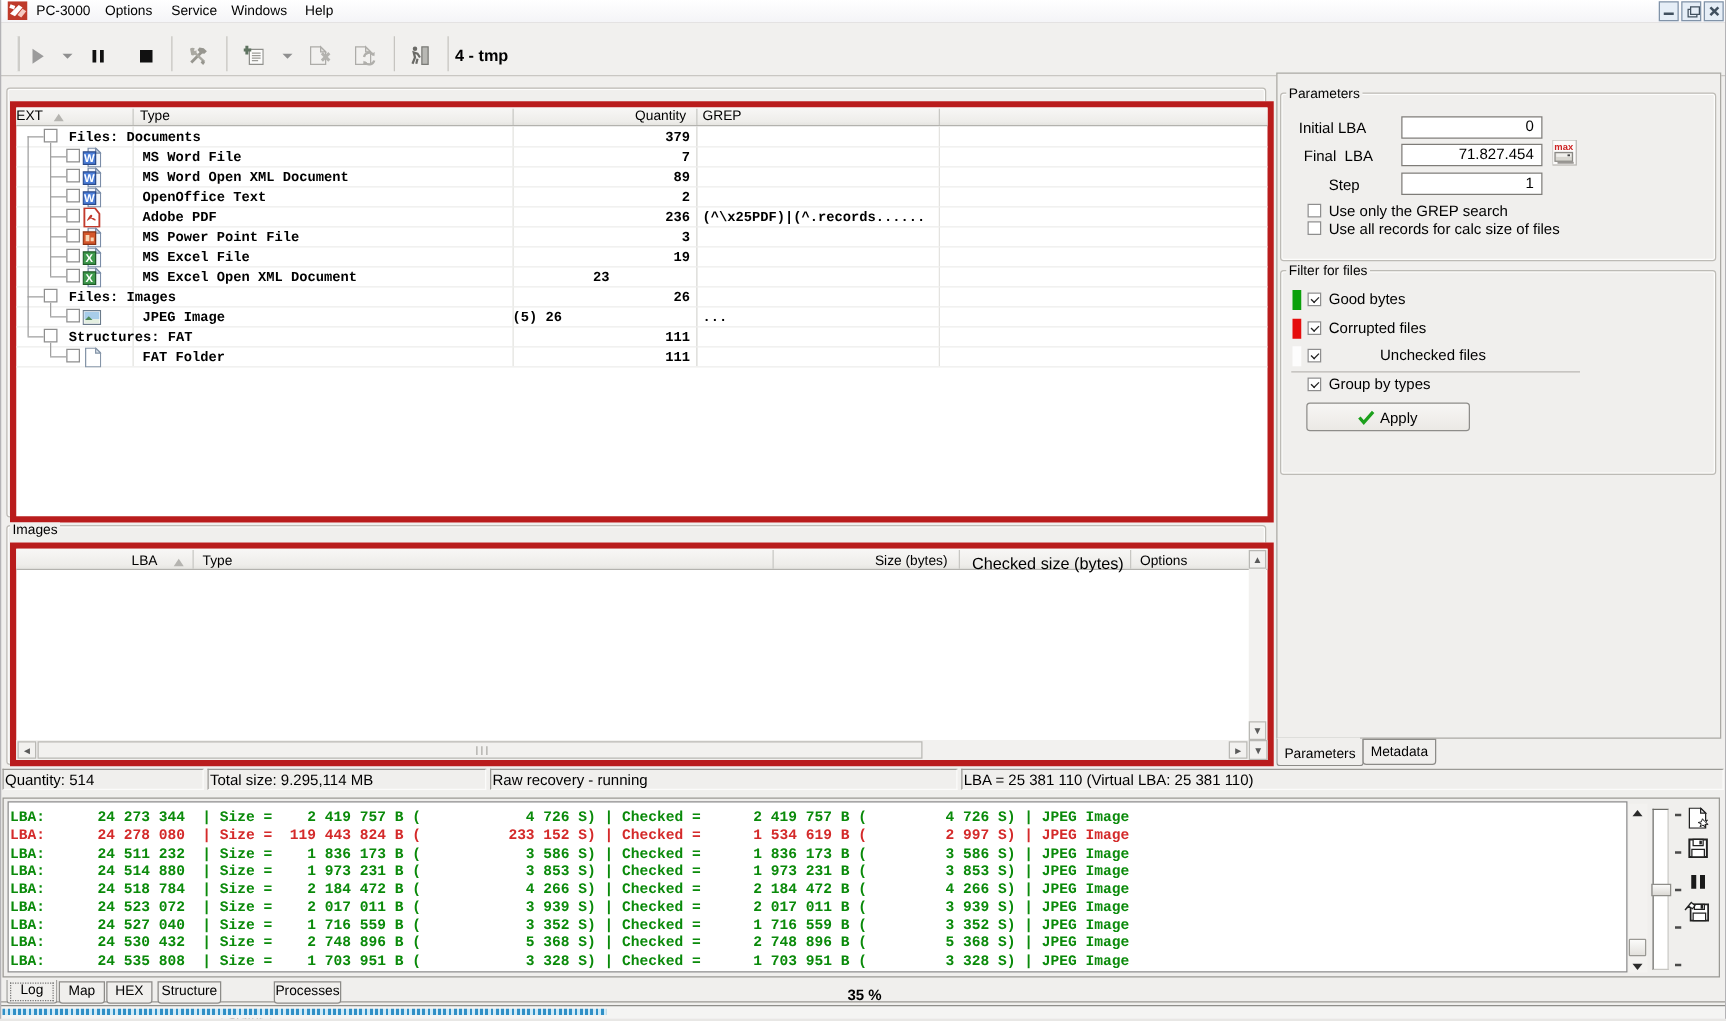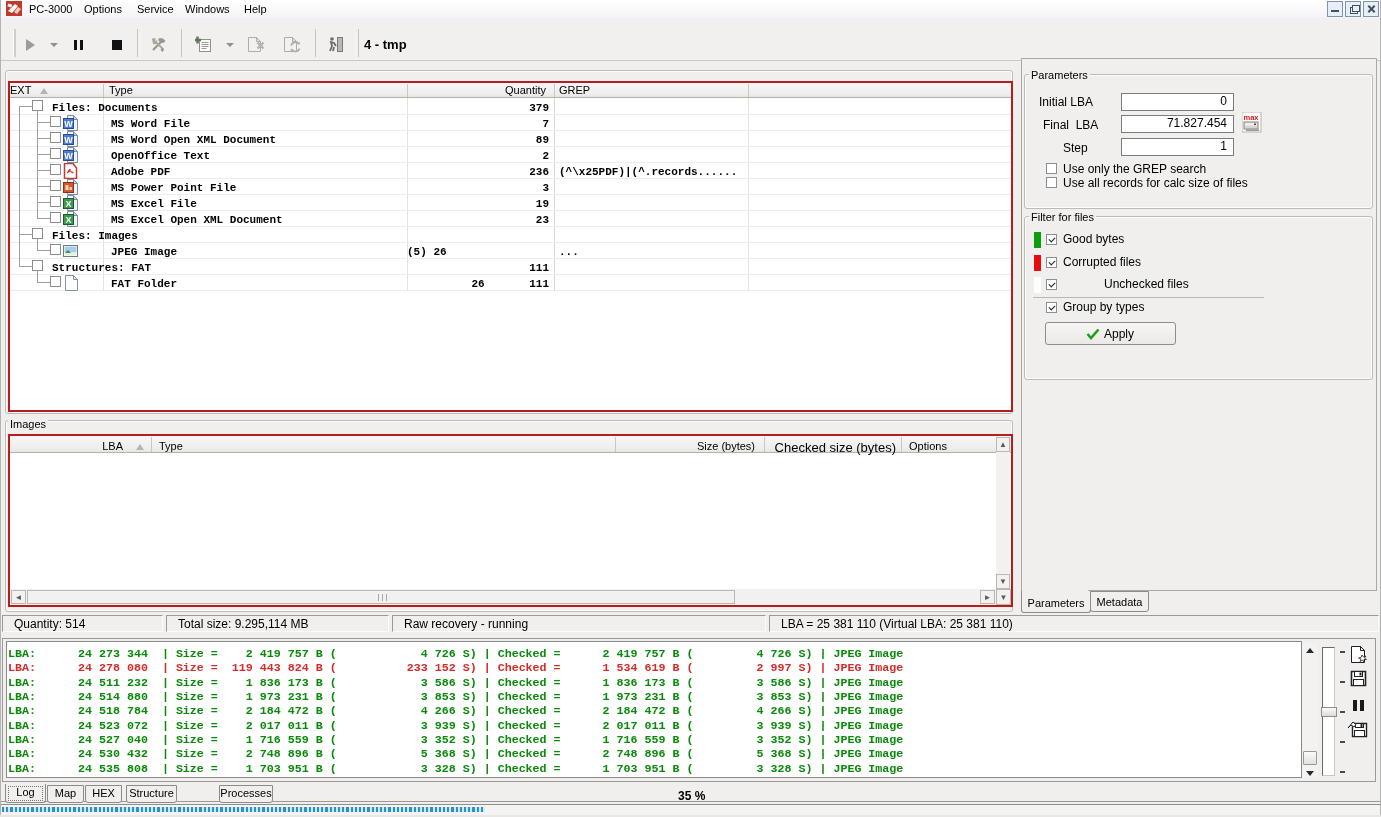--- a/index.html
+++ b/index.html
@@ -2,33 +2,33 @@
 <html><head>
 <meta charset="utf-8">
 <style>
   html,body{margin:0;padding:0;}
   body{width:1381px;height:817px;overflow:hidden;position:relative;
        background:#f0efed;font-family:"Liberation Sans",sans-serif;font-size:12px;color:#000;}
   .abs{position:absolute;}
   .mono{font-family:"Liberation Mono",monospace;font-weight:bold;}
   .gb{position:absolute;border:1px solid #bdbbb6;border-radius:3px;box-shadow:inset 0 0 0 1px #fdfdfc;}
   .gblabel{position:absolute;background:#f0efed;padding:0 2px;font-size:11px;line-height:12px;}
-  .lv{position:absolute;background:#fff;border:2px solid #b91c1c;}
+  .lv{position:absolute;background:#fff;border:5px solid #b91c1c;}
   .hdr{position:absolute;left:0;top:0;right:0;height:14px;
        background:linear-gradient(#f8f7f6,#eeedea 80%,#e6e5e1);border-bottom:1px solid #b3b2ae;}
   .hsep{position:absolute;top:1px;bottom:1px;width:1px;background:#c8c7c3;}
   .cbx{position:absolute;width:11px;height:11px;background:#fff;border:1px solid #8e8e8e;box-sizing:border-box;}
   .tl{position:absolute;background:#9f9f9f;}
   .grid{position:absolute;height:1px;background:#ededeb;left:0;right:0;}
   .vline{position:absolute;width:1px;background:#e4e3e0;top:0;bottom:0;}
   .rowtxt{position:absolute;font-size:11px;line-height:16px;white-space:pre;padding-top:2px;}
   .sb-btn{position:absolute;background:#f2f1ef;border:1px solid #b9b8b4;box-sizing:border-box;
           color:#5a5a5a;text-align:center;}
   .status{position:absolute;height:17px;border:1px solid;border-color:#9b9a96 #fbfbfa #fbfbfa #9b9a96;
-          font-size:12px;line-height:16px;padding-left:11px;box-sizing:border-box;}
+          font-size:12px;line-height:16px;padding-left:1px;box-sizing:border-box;}
   .tab{position:absolute;background:#f0efed;border:1px solid #8c8b88;
        border-radius:0 0 3px 3px;font-size:11px;text-align:center;}
   .chk::after{content:"";position:absolute;left:1.5px;top:1.5px;width:5px;height:3px;border-left:1.6px solid #222;border-bottom:1.6px solid #222;transform:rotate(-45deg);}
   .ed{position:absolute;background:#fff;border:1px solid #7e7c78;box-sizing:border-box;
       font-size:12px;text-align:right;padding-right:6px;}
 </style>
 </head>
 <body>
 
 <svg width="0" height="0" style="position:absolute;">
@@ -273,22 +273,22 @@
   <div class="rowtxt mono" style="left:42px;top:175px;">Structures: FAT</div>
   <div class="rowtxt mono" style="left:101px;top:191px;">FAT Folder</div>
 
   <div class="rowtxt mono" style="left:397px;top:15px;width:142px;text-align:right;">379</div>
   <div class="rowtxt mono" style="left:397px;top:31px;width:142px;text-align:right;">7</div>
   <div class="rowtxt mono" style="left:397px;top:47px;width:142px;text-align:right;">89</div>
   <div class="rowtxt mono" style="left:397px;top:63px;width:142px;text-align:right;">2</div>
   <div class="rowtxt mono" style="left:397px;top:79px;width:142px;text-align:right;">236</div>
   <div class="rowtxt mono" style="left:397px;top:95px;width:142px;text-align:right;">3</div>
   <div class="rowtxt mono" style="left:397px;top:111px;width:142px;text-align:right;">19</div>
-  <div class="rowtxt mono" style="left:397px;top:127px;width:142px;text-align:right;">23</div>
-  <div class="rowtxt mono" style="left:397px;top:143px;width:142px;text-align:center;margin-top:48px;">26</div>
+  <div class="rowtxt mono" style="left:397px;top:127px;width:142px;text-align:center;">23</div>
+  <div class="rowtxt mono" style="left:397px;top:143px;width:142px;text-align:right;">26</div>
   <div class="rowtxt mono" style="left:397px;top:159px;width:142px;text-align:left;">(5) 26</div>
   <div class="rowtxt mono" style="left:397px;top:175px;width:142px;text-align:right;">111</div>
   <div class="rowtxt mono" style="left:397px;top:191px;width:142px;text-align:right;">111</div>
 
   <div class="rowtxt mono" style="left:549px;top:79px;">(^\x25PDF)|(^.records......</div>
   <div class="rowtxt mono" style="left:549px;top:159px;">...</div>
 </div>
 
 <div class="gb" style="left:5px;top:420px;width:1006px;height:190px;"></div>
 <div class="gblabel" style="left:8px;top:418px;">Images</div>

